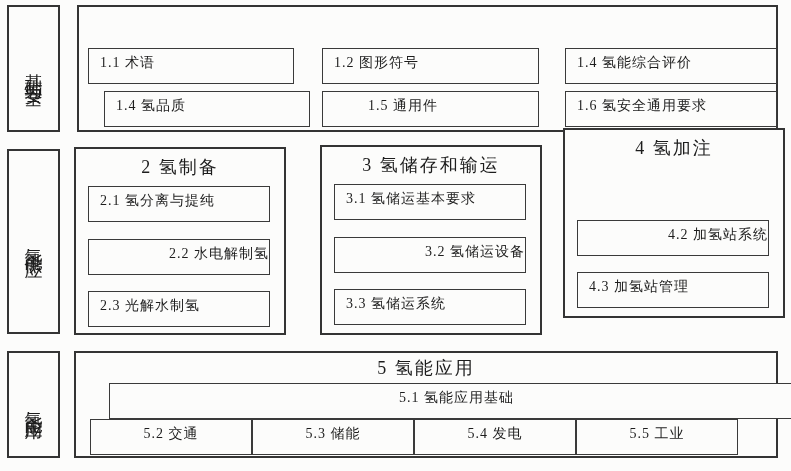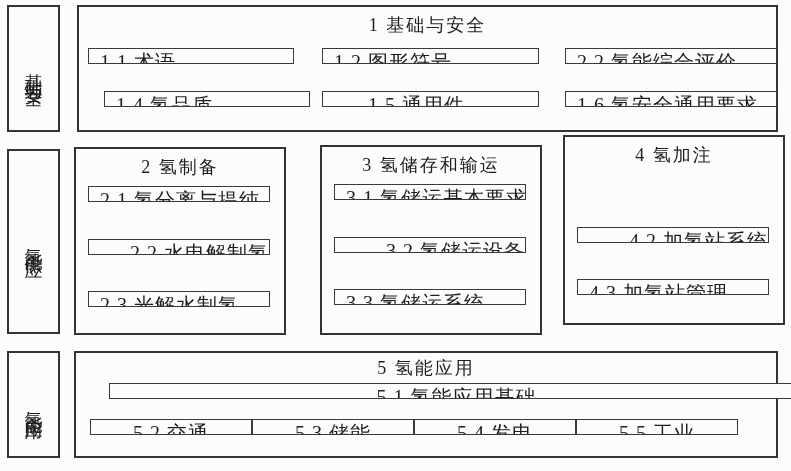--- a/index.html
+++ b/index.html
@@ -23,33 +23,33 @@
   #side-3 { left:7px;  top:351px; width:53px; height:107px; }
 
   
   .section {
     position:absolute; border:2px solid #343434;
     background:#fcfcfb; box-sizing:border-box;
   }
   #sec-1 { left:77px;  top:5px;   width:701px; height:127px; }
   #sec-2 { left:74px;  top:147px; width:212px; height:188px; }
   #sec-3 { left:320px; top:145px; width:222px; height:190px; }
-  #sec-4 { left:563px; top:135px; width:222px; height:190px; }
+  #sec-4 { left:563px; top:128px; width:222px; height:190px; }
   #sec-5 { left:74px;  top:351px; width:704px; height:107px; }
 
   .sec-title {
     text-align:center; font-size:18px; letter-spacing:2px;
     margin-top:6px; white-space:nowrap;
   }
   #sec-5 .sec-title { margin-top:3px; }
 
   
   .item {
     position:absolute; border:1.5px solid #3a3a3a;
-    height:16px; line-height:27px; font-size:20px;
+    height:36px; line-height:27px; font-size:14px;
     letter-spacing:1px; padding-left:11px; box-sizing:border-box;
     white-space:nowrap; overflow:hidden; background:#fcfcfb;
   }
   
   #item-1-1 { left:9px;   top:41px; width:206px; }
   #item-1-2 { left:243px; top:41px; width:217px; }
   #item-1-3 { left:486px; top:41px; width:212px; }
   #item-1-4 { left:25px;   top:84px; width:206px; }
   #item-1-5 { left:243px; top:84px; width:217px;padding-left:45px; }
   #item-1-6 { left:486px; top:84px; width:212px; }
@@ -78,24 +78,23 @@
 </head>
 <body>
 
 <div class="page">
 
   <div class="vlabel" id="side-1">基础与安全</div>
   <div class="vlabel" id="side-2">氢能供应</div>
   <div class="vlabel" id="side-3">氢能应用</div>
 
   <div class="section" id="sec-1">
-    <div class="sec-title">1 基础与安全</div>
     <div class="item" id="item-1-1">1.1 术语</div>
     <div class="item" id="item-1-2">1.2 图形符号</div>
-    <div class="item" id="item-1-3">2.2 氢能综合评价</div>
+    <div class="item" id="item-1-3">1.4 氢能综合评价</div>
     <div class="item" id="item-1-4">1.4 氢品质</div>
     <div class="item" id="item-1-5">1.5 通用件</div>
     <div class="item" id="item-1-6">1.6 氢安全通用要求</div>
   </div>
 
   <div class="section" id="sec-2">
     <div class="sec-title">2 氢制备</div>
     <div class="item stack-item-1">2.1 氢分离与提纯</div>
     <div class="item stack-item-2">2.2 水电解制氢</div>
     <div class="item stack-item-3">2.3 光解水制氢</div>

